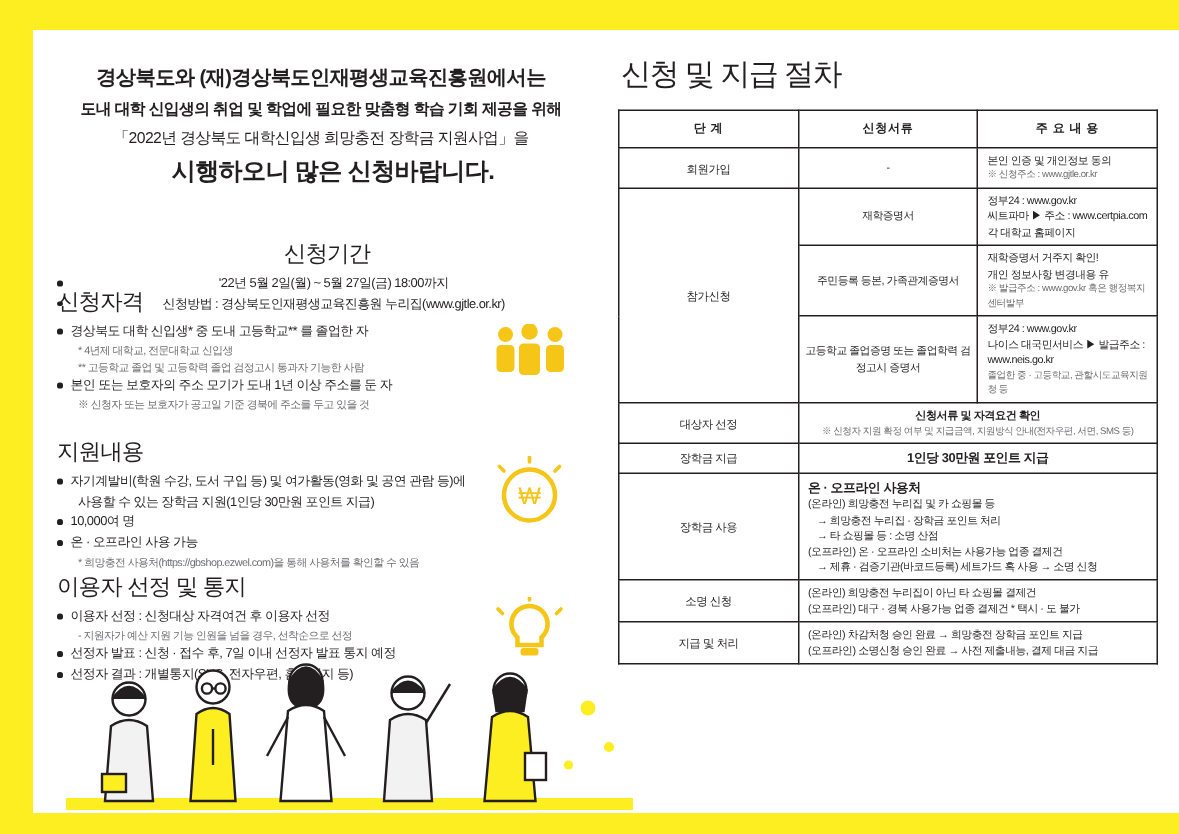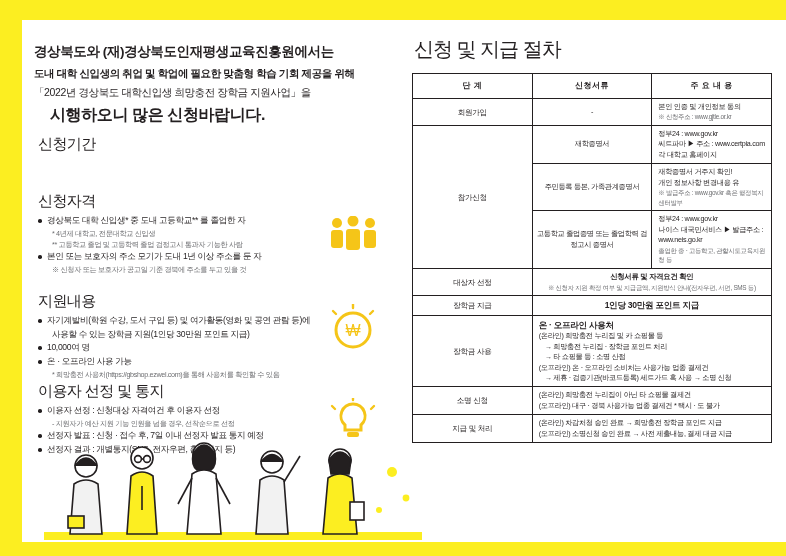--- a/index.html
+++ b/index.html
@@ -11,21 +11,21 @@
     overflow:hidden;
     position:relative;
   }
   
   .band-top{position:absolute;left:0;top:0;width:786px;height:20px;background:#fcee21;}
   .band-left{position:absolute;left:0;top:0;width:22px;height:556px;background:#fcee21;}
   .band-bottom{position:absolute;left:0;bottom:0;width:786px;height:14px;background:#fcee21;}
 
   
   .left{position:absolute;left:22px;top:20px;width:378px;height:536px;}
-  .intro{position:absolute;left:12px;top:22px;width:360px;}
+  .intro{position:absolute;left:12px;top:22px;width:360px;text-align:center;}
   .intro .l1{font-size:13.5px;font-weight:bold;letter-spacing:-0.4px;line-height:1.5;}
   .intro .l2{font-size:10.5px;font-weight:bold;letter-spacing:-0.4px;line-height:1.75;margin-top:2px;}
   .intro .l3{font-size:10.5px;font-weight:normal;letter-spacing:-0.4px;line-height:1.75;}
   .intro .l4{font-size:16px;font-weight:bold;letter-spacing:-0.4px;line-height:1.75;margin-left:16px;}
 
   .sec{position:absolute;left:16px;width:360px;}
   .sec h3{
     margin:0 0 3px 0;font-size:15px;font-weight:normal;letter-spacing:-0.6px;
     color:#231f20;
   }
@@ -36,21 +36,21 @@
   }
   .sec li::before{
     content:"";position:absolute;left:0;top:5px;width:3.5px;height:3.5px;border-radius:50%;
     background:#231f20;
   }
   .sec li.sub{padding-left:14px;font-size:7.2px;color:#6d6e71;line-height:1.55;}
   .sec li.sub::before{display:none;}
   .sec li.sub2{padding-left:14px;font-size:7.2px;color:#6d6e71;line-height:1.55;}
   .sec li.sub2::before{display:none;}
 
-  #sec-period{top:115px;}
+  #sec-period{top:140px;text-align:center;}
   #sec-qual{top:172px;}
   #sec-support{top:272px;}
   #sec-user{top:362px;}
 
   
   .ico{position:absolute;}
   .ico-people{left:305px;top:196px;}
   .ico-coin{left:305px;top:284px;}
   .ico-bulb{left:305px;top:378px;}
 
@@ -93,20 +93,24 @@
 
   <div class="intro">
     <div class="l1">경상북도와 (재)경상북도인재평생교육진흥원에서는</div>
     <div class="l2">도내 대학 신입생의 취업 및 학업에 필요한 맞춤형 학습 기회 제공을 위해</div>
     <div class="l3">「2022년 경상북도 대학신입생 희망충전 장학금 지원사업」을</div>
     <div class="l4">시행하오니 많은 신청바랍니다.</div>
   </div>
 
   <div class="sec" id="sec-period">
     <h3>신청기간</h3>
+    <ul>
+      <li>'22년 5월 2일(월) ~ 5월 27일(금) 18:00까지</li>
+      <li>신청방법 : 경상북도인재평생교육진흥원 누리집(www.gjtle.or.kr)</li>
+    </ul>
   </div>
 
   <div class="sec" id="sec-qual">
     <h3>신청자격</h3>
     <ul>
       <li>경상북도 대학 신입생* 중 도내 고등학교** 를 졸업한 자</li>
       <li class="sub">* 4년제 대학교, 전문대학교 신입생</li>
       <li class="sub">** 고등학교 졸업 및 고등학력 졸업 검정고시 통과자 기능한 사람</li>
       <li>본인 또는 보호자의 주소 모기가 도내 1년 이상 주소를 둔 자</li>
       <li class="sub">※ 신청자 또는 보호자가 공고일 기준 경북에 주소를 두고 있을 것</li>

